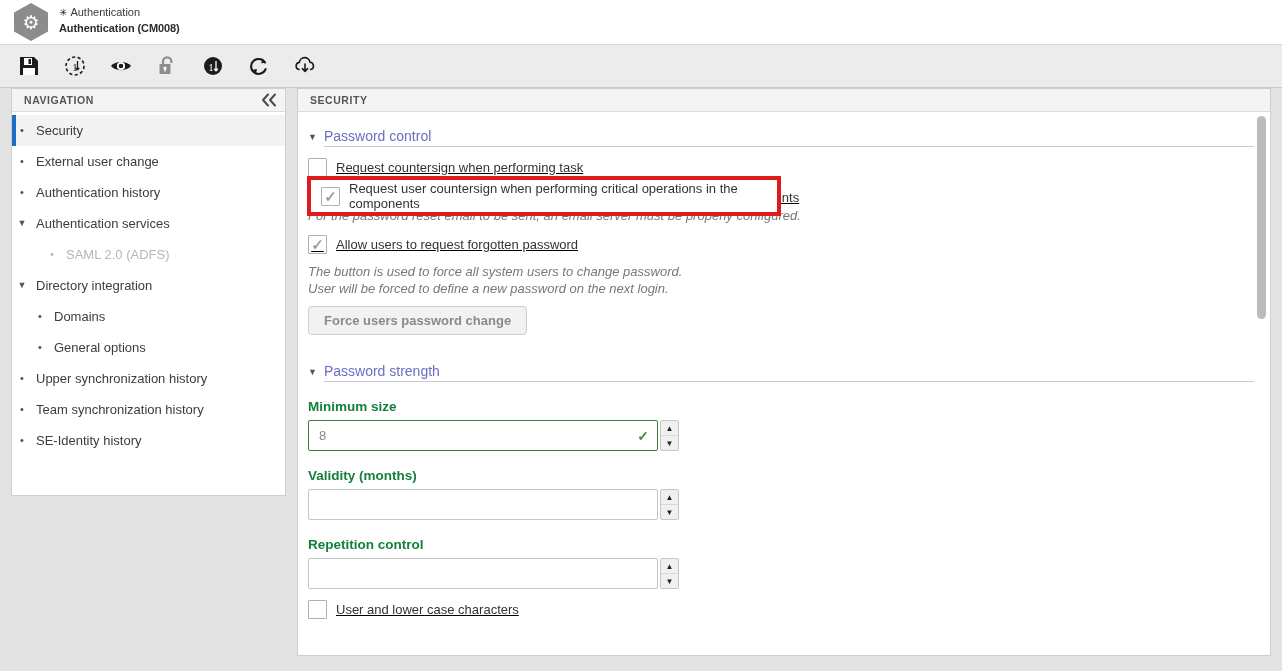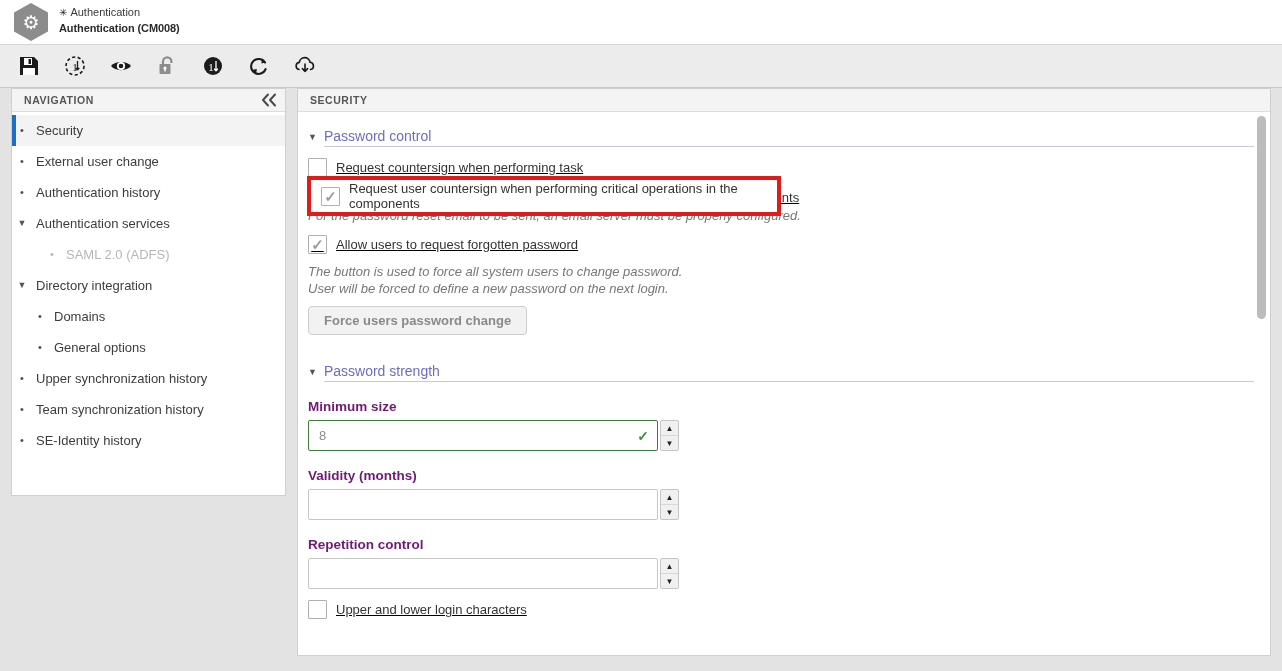--- a/index.html
+++ b/index.html
@@ -147,21 +147,21 @@
   .btn-flat {
     margin-top: 9px;
     height: 29px; padding: 0 15px;
     background: #f2f2f2; border: 1px solid #cdcdcd; border-radius: 4px;
     font-size: 13px; font-weight: bold; color: #8a8a8a;
     font-family: "Liberation Sans", sans-serif;
     cursor: pointer;
   }
 
   .field-label {
-    font-size: 13.5px; font-weight: bold; color: #701a75;
+    font-size: 13.5px; font-weight: bold; color: #15803d;
     margin-top: 17px; margin-bottom: 6px;
   }
   .spin-wrap { display: flex; align-items: stretch; height: 31px; width: 371px; }
   .spin-input {
     flex: 1; position: relative;
     border: 1px solid #c6c6c6; border-radius: 2px; background: #fff;
     display: flex; align-items: center; padding: 0 10px;
   }
   .spin-input.valid { border: 1px solid #3f7d3f; }
   .spin-val { font-size: 13px; color: #8a8a8a; }
@@ -414,21 +414,21 @@
       </div>
       <div class="spin-btns">
         <span class="spin-btn up">▲</span>
         <span class="spin-btn down">▼</span>
       </div>
     </div>
 
 
     <div class="cb-row">
       <span class="cbox"></span>
-      <span class="cb-label">Upper and lower login characters</span>
+      <span class="cb-label">User and lower case characters</span>
     </div>
 
   </div>
 
   <div class="scroll-track"></div>
   <div class="scroll-thumb"></div>
 </div>
 
 <div class="red-box">
   <span class="cbox">

